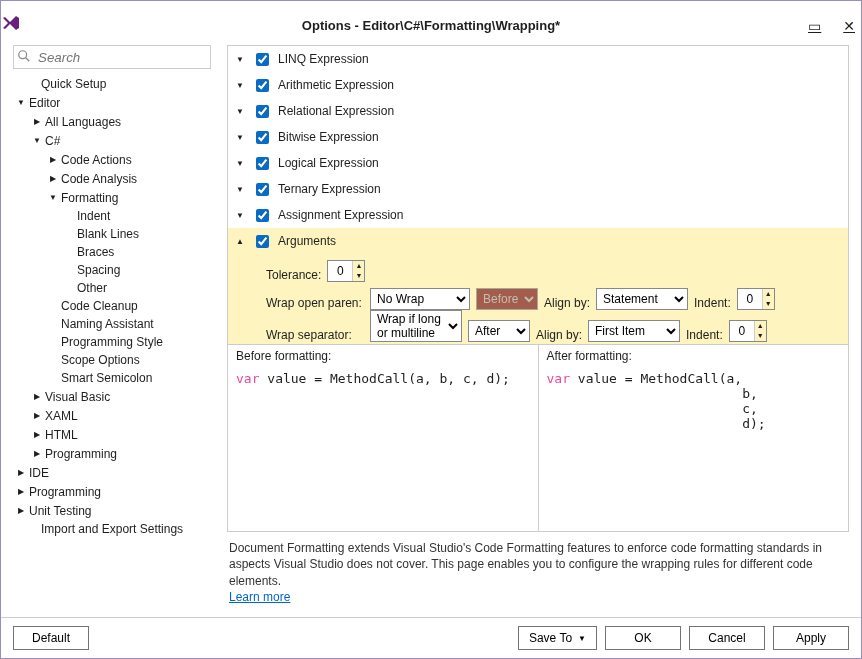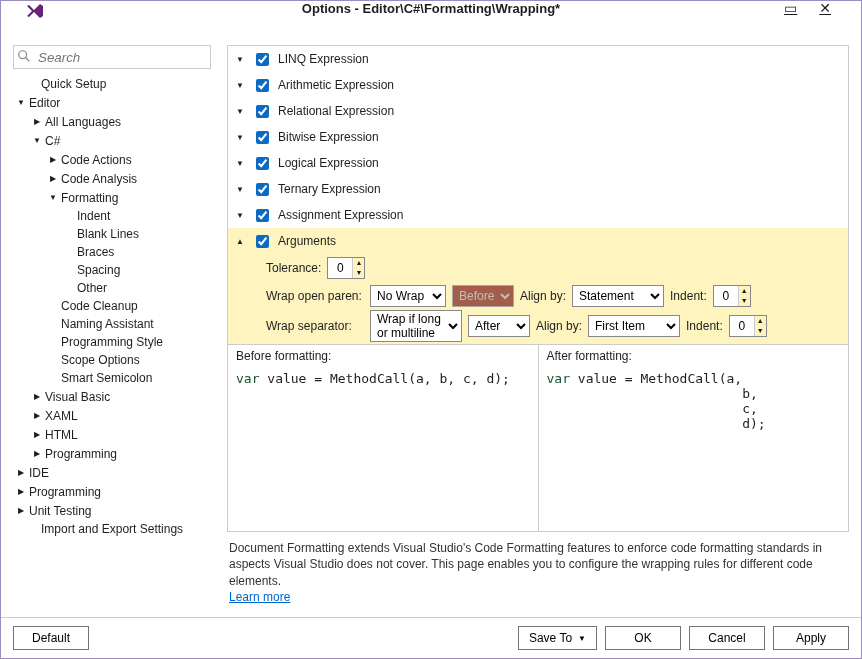--- a/index.html
+++ b/index.html
@@ -14,22 +14,22 @@
     width: 862px;
     height: 659px;
     border: 1px solid #9b8cc0;
     display: flex;
     flex-direction: column;
     background: #fff;
   }
   .titlebar {
     height: 32px;
     display: flex;
-    align-items: flex-start;
-    padding: 0 24px;
+    align-items: flex-end;
+    padding: 0 0;
     position: relative;
     text-decoration: underline;
   }
   .titlebar .logo {
     width: 20px; height: 20px;
     margin-right: 12px;
     position: relative;
   }
   .titlebar .title {
     font-size: 13px;
@@ -134,21 +134,21 @@
     width: 13px;
     height: 13px;
     accent-color: #0a6bc4;
   }
   .highlight {
     background: #fdf4bf;
   }
   .indent-ctrl {
     padding-left: 38px;
     display: flex;
-    align-items: center;
+    align-items: flex-end;
     gap: 6px;
     min-height: 28px;
     flex-wrap: nowrap;
   }
   .indent-ctrl label { white-space: nowrap; }
   .select {
     border: 1px solid #888;
     background: #fff;
     height: 22px;
     font-size: 12px;
@@ -198,21 +198,21 @@
   }
   .preview-code {
     flex: 1;
     padding: 4px 8px;
     font-family: Consolas, monospace;
     font-size: 13px;
     white-space: pre;
     overflow: auto;
     color: #1e1e1e;
   }
-  .kw { color: #14532d; }
+  .kw { color: #ec4899; }
 
   .description {
     padding: 8px 2px 0 2px;
     font-size: 12px;
     color: #333;
     line-height: 1.35;
   }
   .description a { color: #0066cc; text-decoration: underline; cursor: pointer; }
 
   .footer {
@@ -419,21 +419,21 @@
                 <input value="0" style="">
                 <span class="arrows">
                   <span>▲</span>
                   <span>▼</span>
                 </span>
               </span>
           </div>
 
           <div class="indent-ctrl">
             <label style="width:98px">Wrap open paren:</label>
-            <select class="select" style="width:76px"><option>No Wrap</option></select>
+            <select class="select" style="width:100px"><option>No Wrap</option></select>
             <select class="select disabled" style="width:62px" disabled=""><option>Before</option></select>
             <label>Align by:</label>
             <select class="select" style="width:92px"><option>Statement</option></select>
             <label>Indent:</label>
             <span class="spinner">
                 <input value="0" style="">
                 <span class="arrows">
                   <span>▲</span>
                   <span>▼</span>
                 </span>

